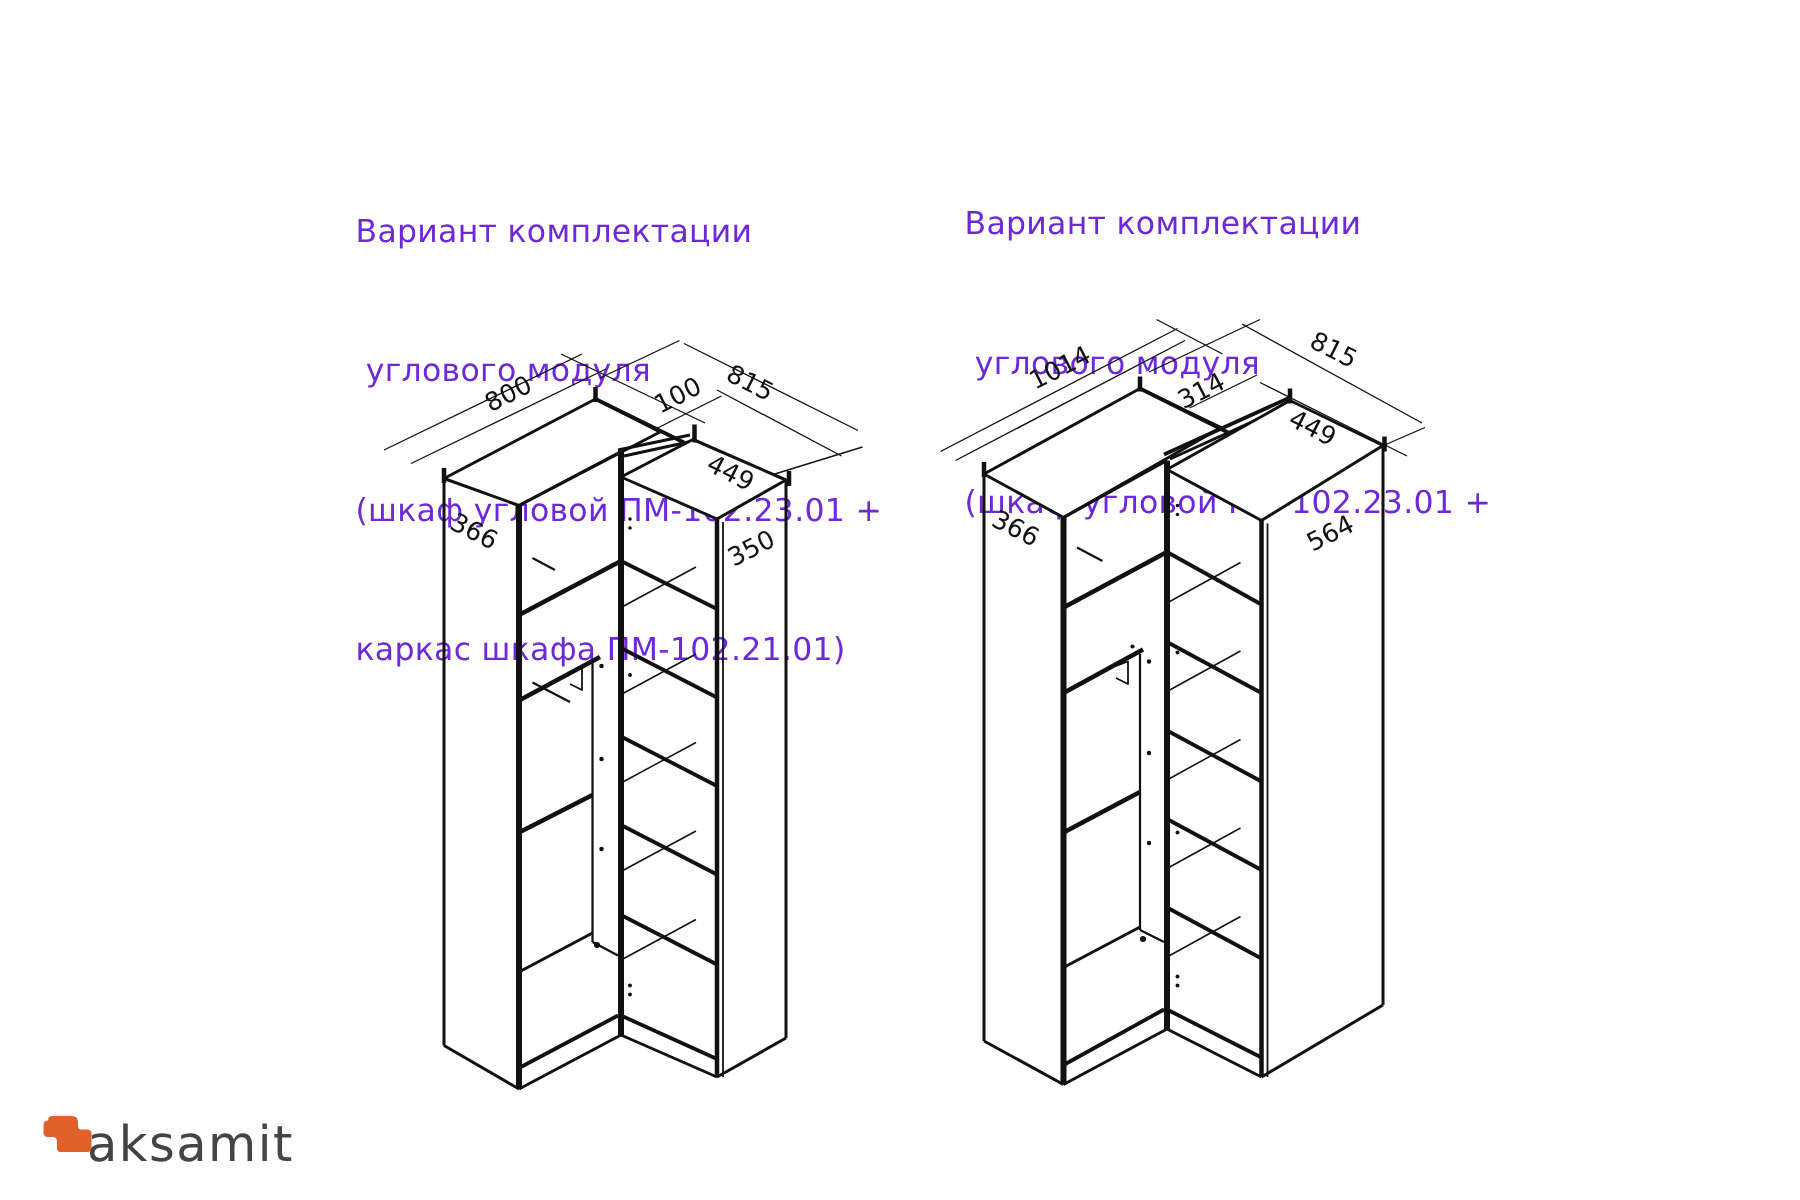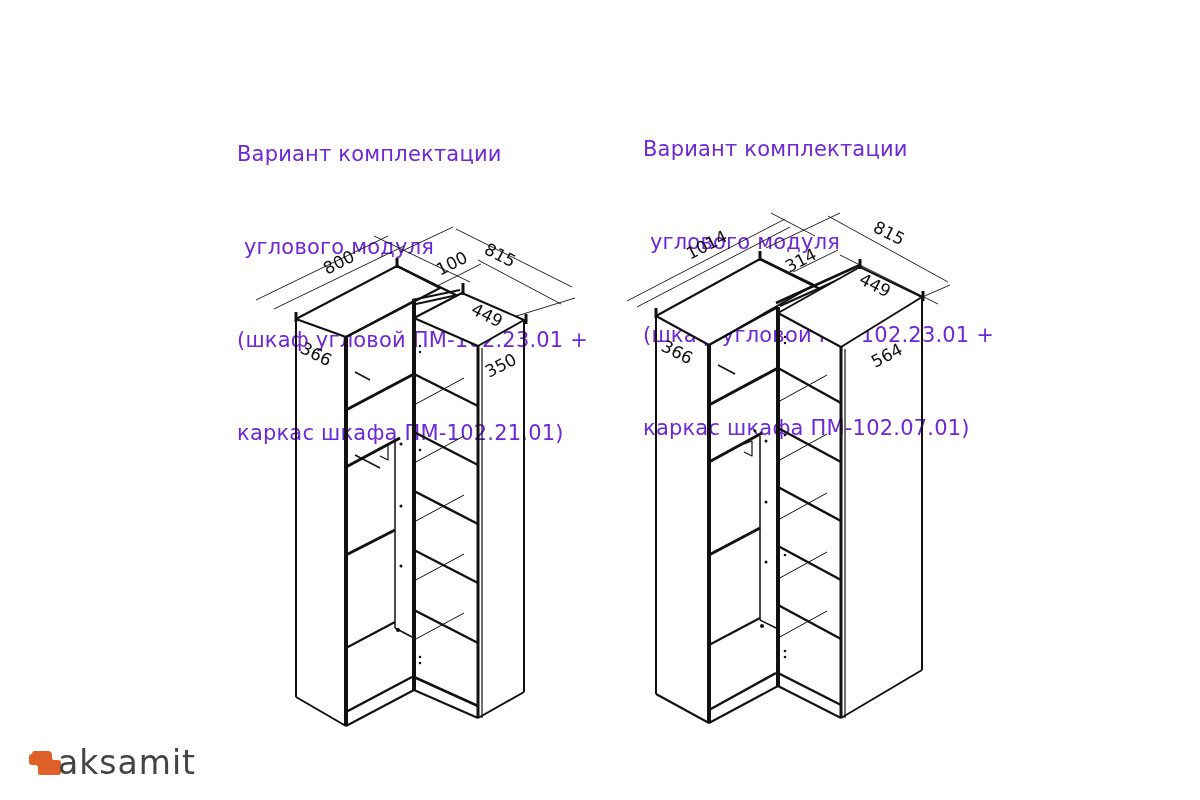--- a/index.html
+++ b/index.html
@@ -5,39 +5,38 @@
   html, body { margin: 0; padding: 0; background: #ffffff; }
   body { width: 1200px; height: 800px; position: relative; overflow: hidden;
          font-family: "DejaVu Sans", sans-serif; color: #111; }
   .title { position: absolute; font-size: 21px; line-height: 31px; color: #6d28d9;
            letter-spacing: 0.2px; white-space: pre; }
   .title div { white-space: pre; }
   #title-left { left: 237px; top: 77px; }
   #title-right { left: 643px; top: 72px; }
   svg.drawing { position: absolute; left: 0; top: 0; width: 1200px; height: 800px; }
   .dim { font-family: "DejaVu Sans", sans-serif; font-size: 17px; fill: #111; }
-  .logo { position: absolute; left: 28px; top: 743px; height: 40px; display: flex; align-items: center; }
+  .logo { position: absolute; left: 28px; top: 743px; height: 40px; display: flex; align-items: flex-start; }
   .logo-text { font-family: "DejaVu Sans", sans-serif; font-size: 33px; color: #444;
                letter-spacing: 1px; margin-left: -4px; line-height: 40px; }
 </style>
 </head>
 <body>
 
 <div class="title" id="title-left">
   <div>Вариант комплектации</div>
   <div> углового модуля</div>
   <div>(шкаф угловой ПМ-102.23.01 +</div>
   <div>каркас шкафа ПМ-102.21.01)</div>
 </div>
 
 <div class="title" id="title-right">
   <div>Вариант комплектации</div>
   <div> углового модуля</div>
   <div>(шкаф угловой ПМ-102.23.01 +</div>
-  <div>каркас шкафа ПМ-102.07.01)</div>
 </div>
 
 <svg class="drawing" viewBox="0 0 1200 800">
 
   <g stroke="#111" fill="none" stroke-linejoin="round">
 
     <g stroke-width="0.9">
       <line x1="256" y1="300" x2="388" y2="236"></line>
       <line x1="274" y1="309" x2="404" y2="246"></line>
       <line x1="374" y1="236" x2="470" y2="282"></line>

